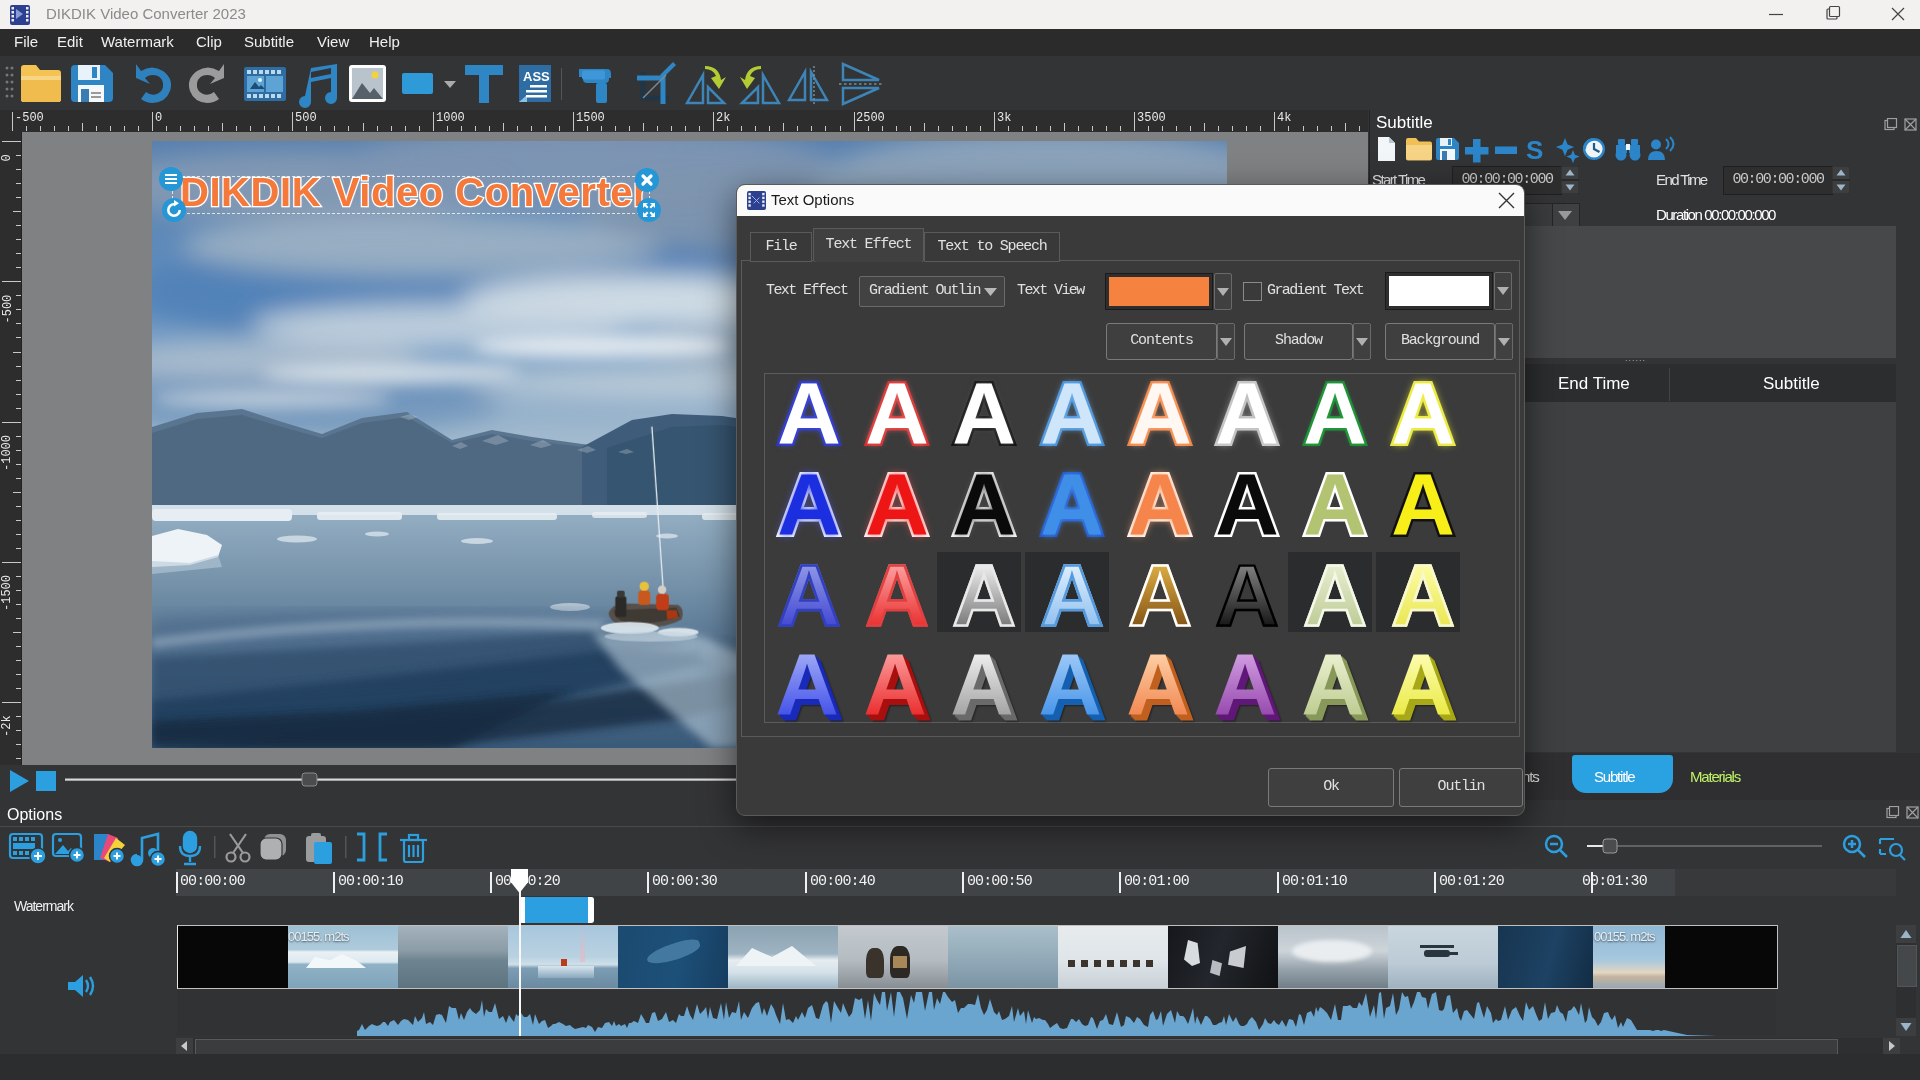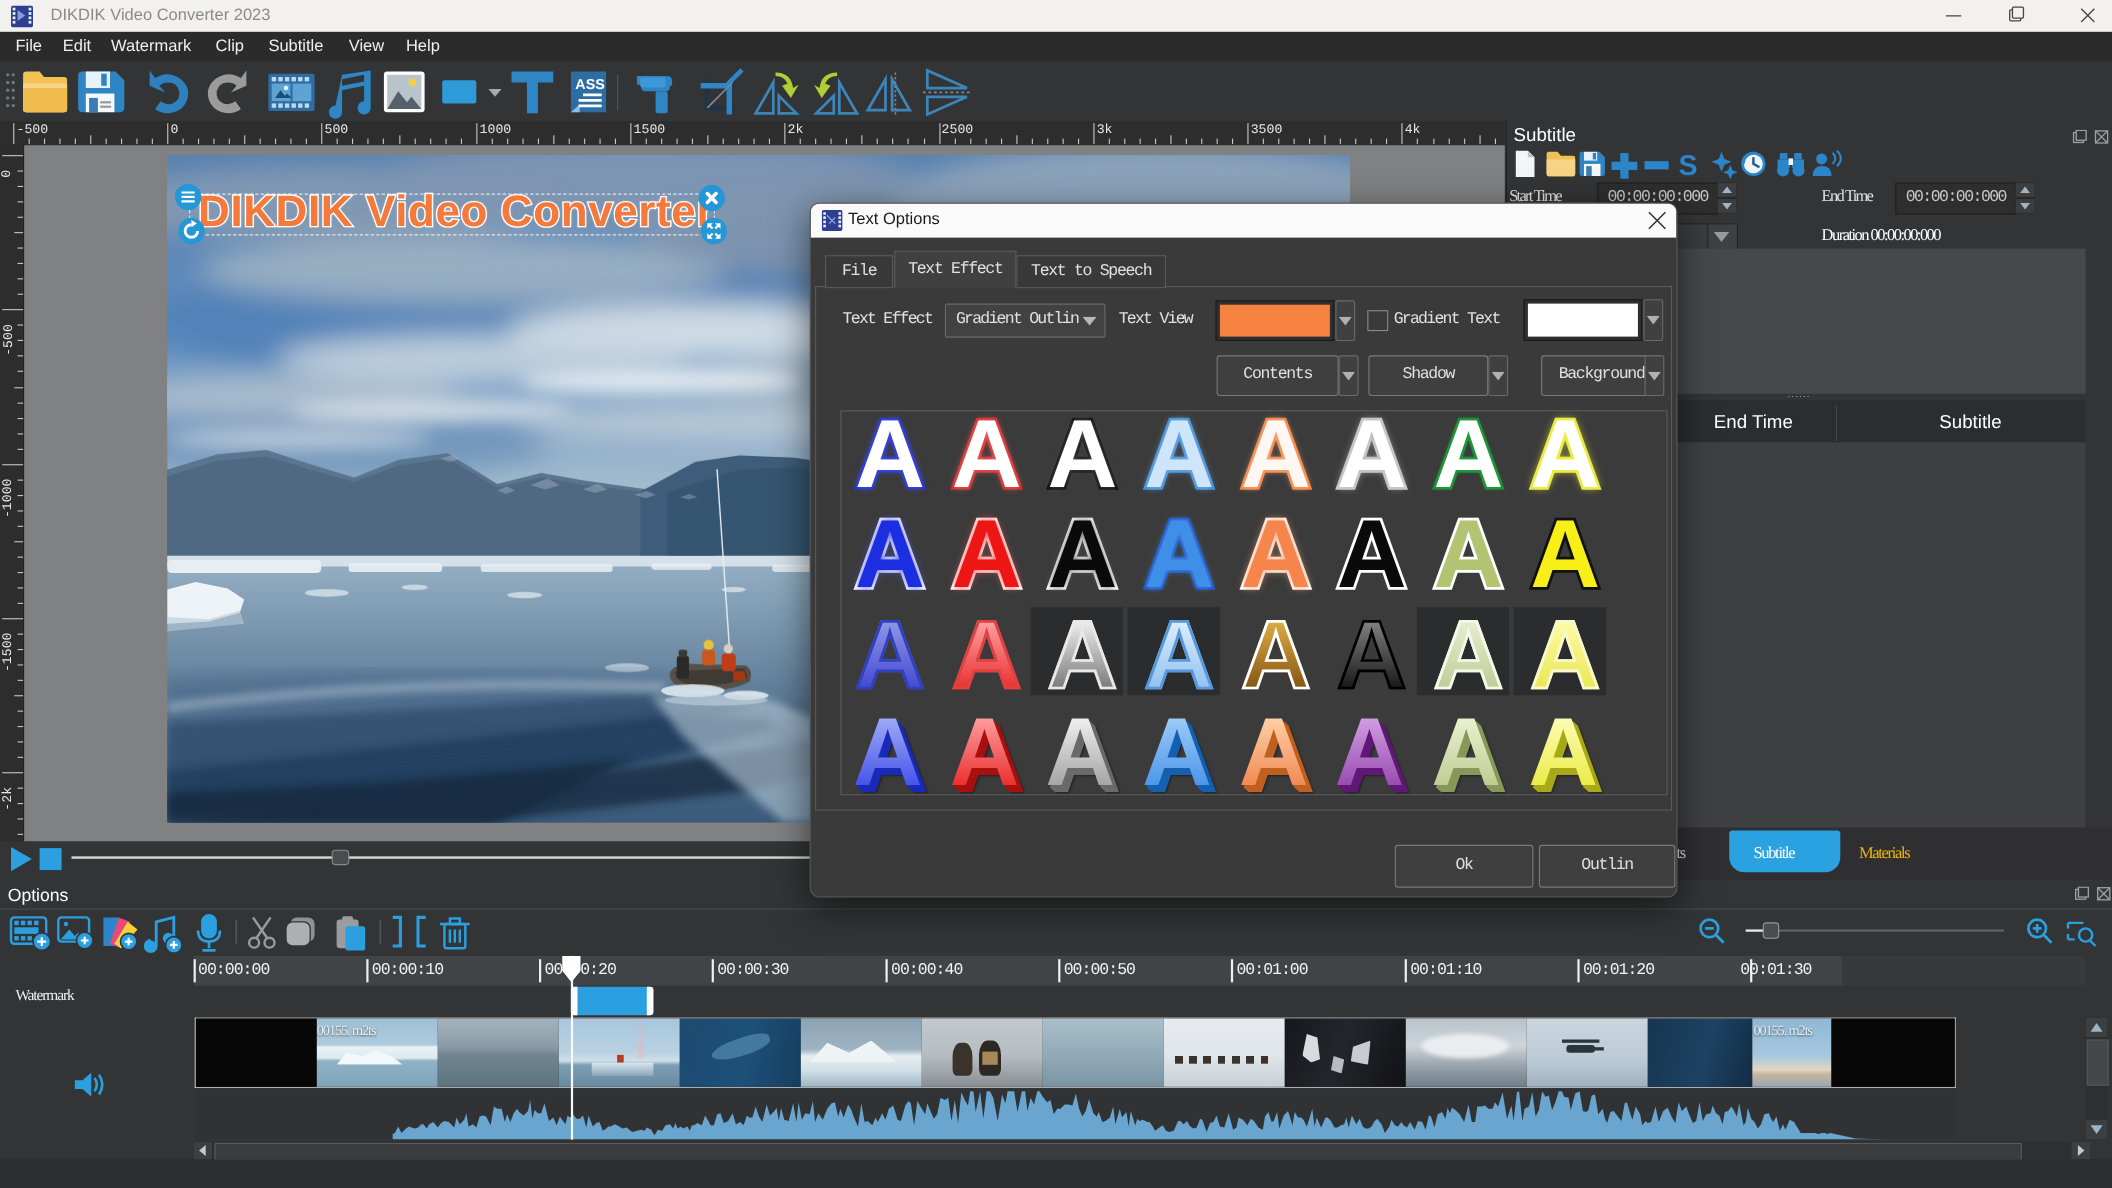--- a/index.html
+++ b/index.html
@@ -1,18 +1,18 @@
 <!DOCTYPE html>
 <html><head>
 <meta charset="utf-8">
 <style>
   html,body{margin:0;padding:0;}
   body{width:1920px;height:1080px;overflow:hidden;background:#333436;font-family:"Liberation Sans",sans-serif;position:relative;}
   .abs{position:absolute;}
-  .mono{font-family:Liberation Serif, serif;}
+  .mono{font-family:Liberation Sans, sans-serif;}
   
   #titlebar{left:0;top:0;width:1920px;height:29px;background:#f2f1f0;}
   #titletext{left:46px;top:5px;font-size:15px;color:#8a8a8a;}
   
   #menubar{left:0;top:29px;width:1920px;height:27px;background:#2b2b2b;}
   .menuitem{top:4px;color:#f0f0f0;font-size:15px;}
   
   #toolbar{left:0;top:56px;width:1920px;height:54px;background:#333436;}
   
   #hruler{left:0;top:110px;width:1368px;height:22px;background:#2d2d2d;border-bottom:1px solid #222;}
@@ -580,21 +580,21 @@
 <div class="abs" style="left:1372px;top:364px;width:524px;height:38px;background:#2b2d2f;border-bottom:1px solid #242424"></div>
 <div class="abs" style="left:1669px;top:368px;width:1px;height:33px;background:#454545"></div>
 <div class="abs" style="left:1558px;top:374px;font-size:17px;color:#fff">End Time</div>
 <div class="abs" style="left:1763px;top:374px;font-size:17px;color:#fff">Subtitle</div>
 <div class="abs" style="left:1372px;top:402px;width:524px;height:350px;background:#3e4042"></div>
 
 <div class="abs" style="left:1369px;top:753px;width:551px;height:47px;background:#2f2f31"></div>
 <div class="abs mono" style="left:1488px;top:768px;font-size:15px;letter-spacing:-1.2px;color:#e0e0e0">Contents</div>
 <div class="abs" style="left:1572px;top:755px;width:101px;height:38px;background:#2aa2e2;border-radius:3px 3px 14px 14px;"></div>
 <div class="abs mono" style="left:1594px;top:768px;font-size:15px;letter-spacing:-1.2px;color:#fff">Subtitle</div>
-<div class="abs mono" style="left:1690px;top:768px;font-size:15px;letter-spacing:-1.2px;color:#eab308">Materials</div>
+<div class="abs mono" style="left:1690px;top:768px;font-size:15px;letter-spacing:-1.2px;color:#bef264">Materials</div>
 
 <div class="abs" id="tlpanel"></div>
 <div class="abs" style="left:7px;top:806px;font-size:16px;color:#fff">Options</div>
 <svg class="abs" style="left:1886px;top:806px" width="34" height="14" viewBox="0 0 34 14">
     <g stroke="#a0a0a0" stroke-width="1.2" fill="none">
       <rect x="1" y="2.5" width="9" height="9"></rect>
       <rect x="3.5" y="0.5" width="9" height="9" fill="#333436"></rect>
       <rect x="21" y="1" width="11" height="11"></rect>
       <path d="M21 1 L32 12 M32 1 L21 12"></path>
     </g>
@@ -858,21 +858,21 @@
       </svg></div>
 
   <div class="dbtn" style="left:369px;top:138px;width:109px;height:35px;">Contents</div>
   <div class="darr" style="left:480px;top:138px;height:35px"><svg width="12" height="8" style="margin-top:14px">
         <path d="M0 0 h12 l-6 8 z" fill="#b0b0b0"></path>
       </svg></div>
   <div class="dbtn" style="left:507px;top:138px;width:107px;height:35px;">Shadow</div>
   <div class="darr" style="left:616px;top:138px;height:35px"><svg width="12" height="8" style="margin-top:14px">
         <path d="M0 0 h12 l-6 8 z" fill="#b0b0b0"></path>
       </svg></div>
-  <div class="dbtn" style="left:648px;top:138px;width:108px;height:35px;margin-left:16px;">Background</div>
+  <div class="dbtn" style="left:648px;top:138px;width:108px;height:35px;">Background</div>
   <div class="darr" style="left:758px;top:138px;height:35px"><svg width="12" height="8" style="margin-top:14px">
         <path d="M0 0 h12 l-6 8 z" fill="#b0b0b0"></path>
       </svg></div>
 
   <div style="position:absolute;left:27px;top:188px;width:750px;height:348px;border:1px solid #5c5c5c;background:#3b3b3b"></div>
 
   <div class="dbtn" style="left:531px;top:583px;width:124px;height:37px;line-height:35px">Ok</div>
   <div class="dbtn" style="left:662px;top:583px;width:122px;height:37px;line-height:35px">Outlin</div>
 </div>
 <div class="abs" id="agrid" style="left:0;top:0;width:1920px;height:1080px;pointer-events:none">

